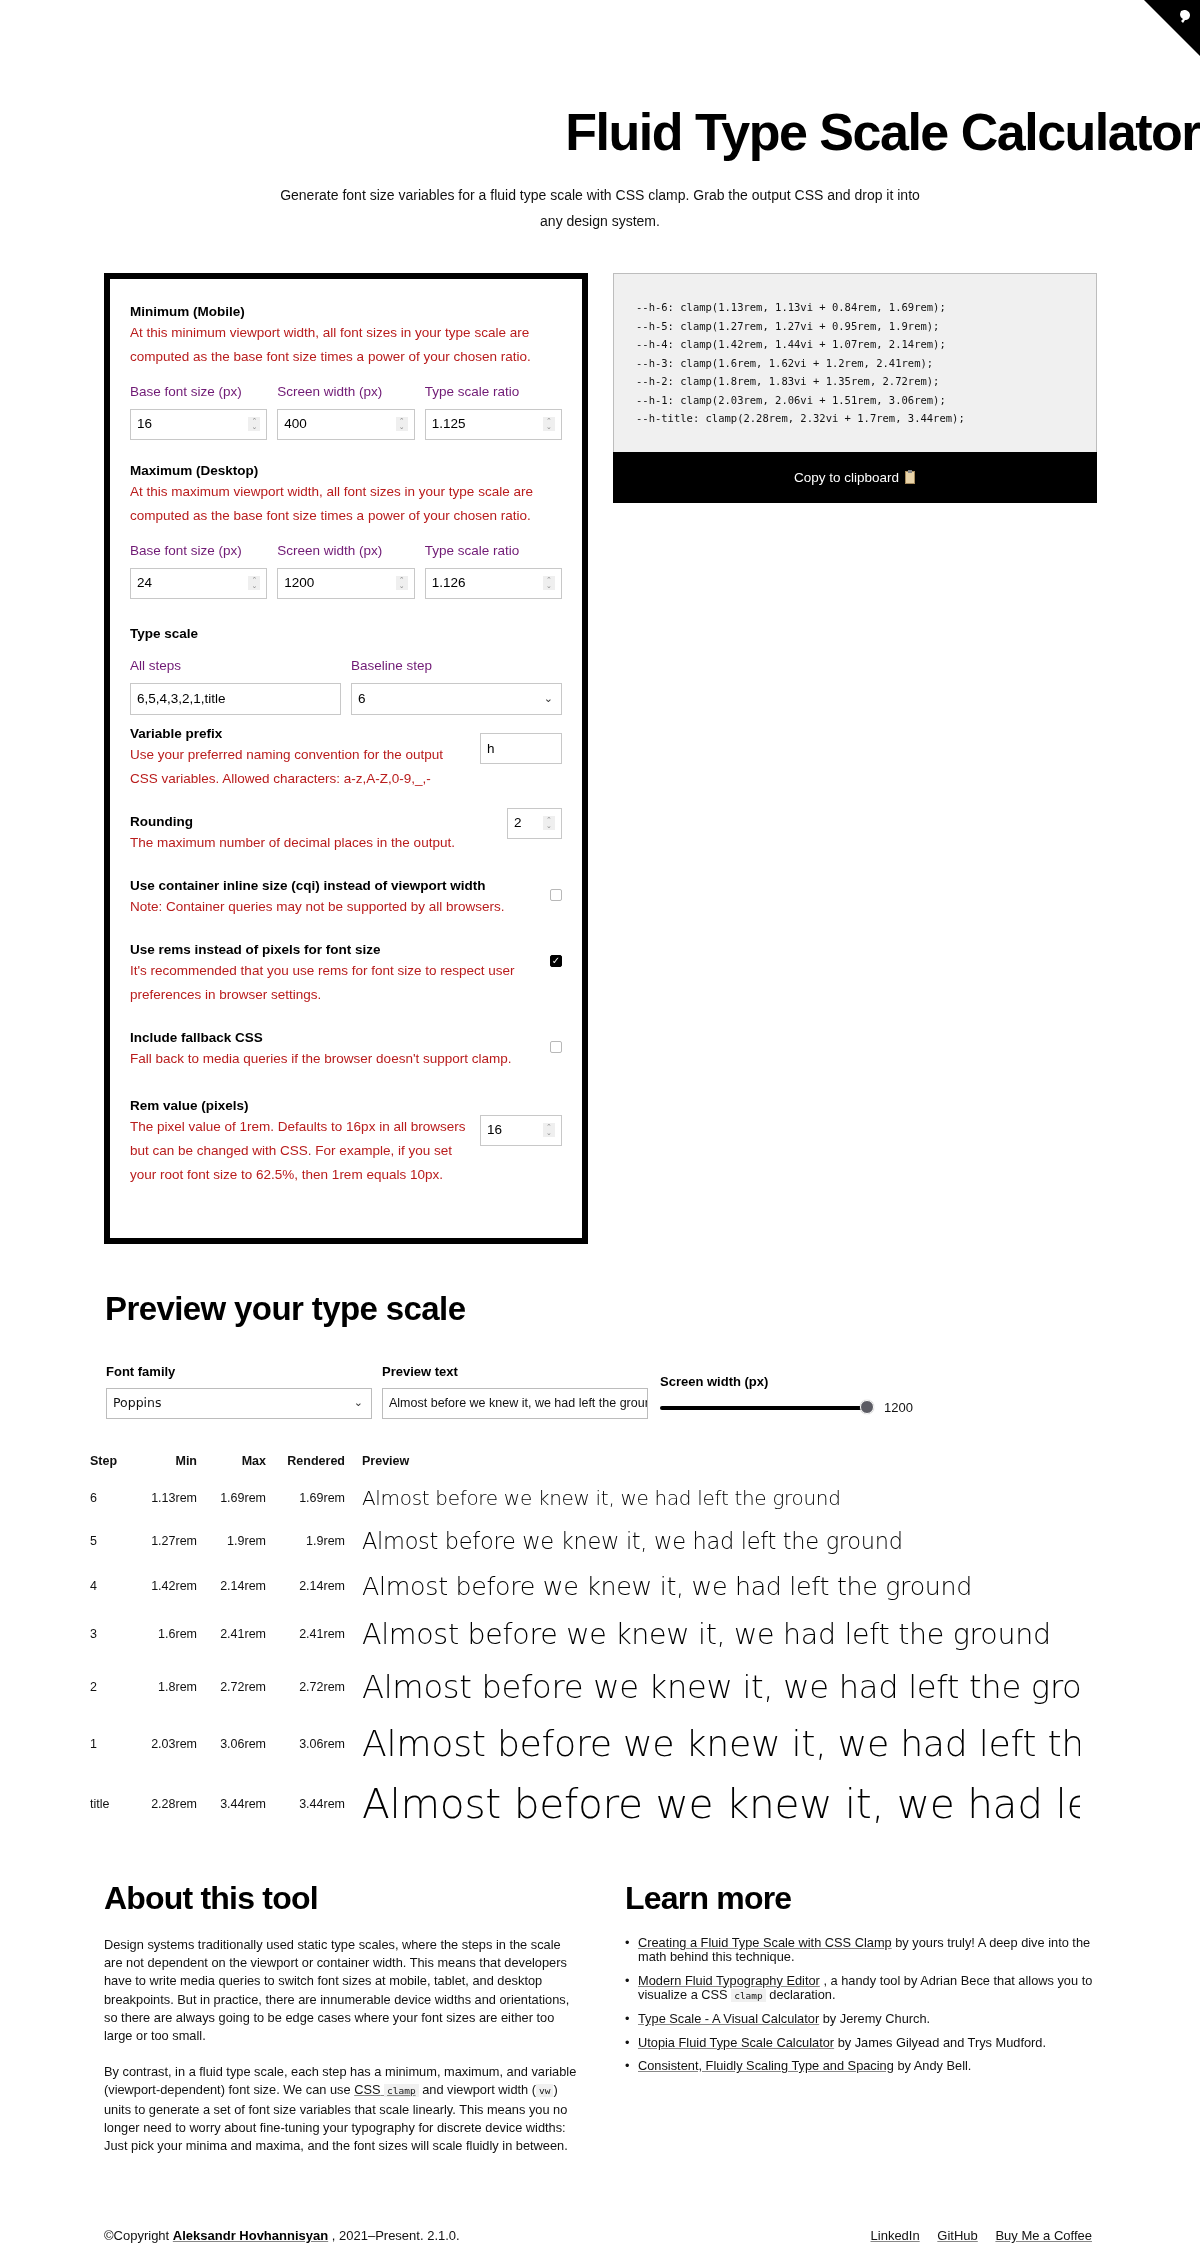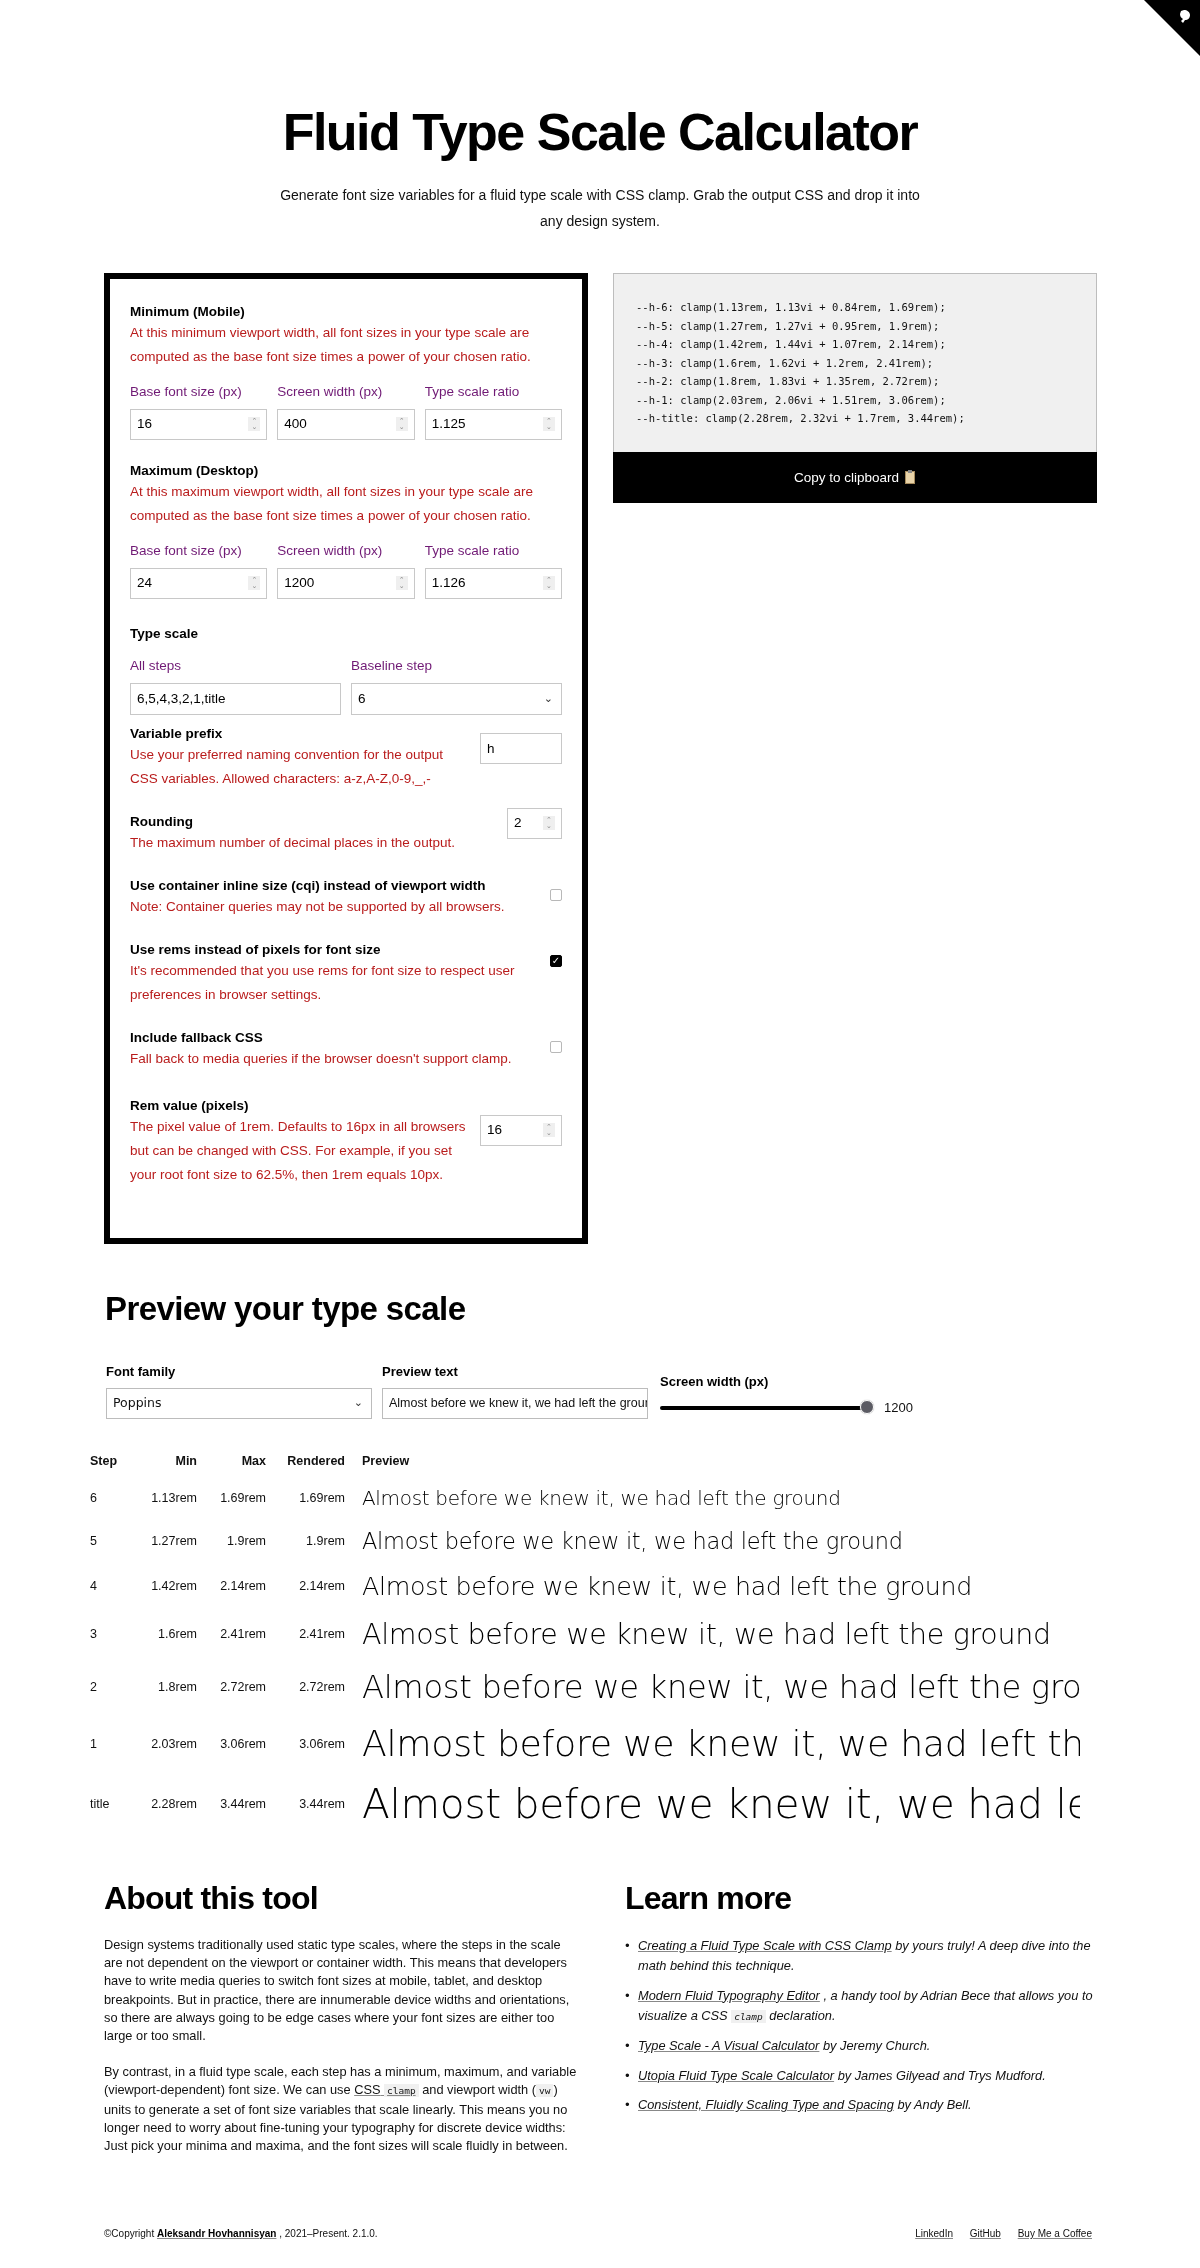--- a/index.html
+++ b/index.html
@@ -3,21 +3,21 @@
 <meta charset="utf-8">
 <style>
   * { box-sizing: border-box; margin: 0; padding: 0; }
   html, body { background: #ffffff; }
   body {
     width: 1200px; height: 2268px; position: relative; overflow: hidden;
     font-family: "Liberation Sans", "DejaVu Sans", sans-serif; color: #111;
   }
   .gh-corner { position: absolute; top: 0; right: 0; width: 56px; height: 56px; }
   .page-header { position: absolute; top: 96px; left: 0; width: 1200px; text-align: center; }
-  .page-title { font-size: 52px; font-weight: 900; letter-spacing: -1.5px; line-height: 72px; color: #000; }
+  .page-title { font-size: 52px; font-weight: 900; letter-spacing: -1.5px; line-height: 72px; color: #000; text-align: right; }
   .page-subtitle { margin: 14px auto 0; width: 640px; font-size: 14px; line-height: 26px; color: #111; }
 
   
   .form-box {
     position: absolute; left: 104px; top: 273px; width: 484px; height: 971px;
     border: 6px solid #000; background: #fff; padding: 24px 20px 0 20px;
   }
   .fs-title { font-size: 13.5px; font-weight: 700; color: #000; line-height: 18px; }
   .fs-desc { font-size: 13.5px; line-height: 24px; color: #b91c1c; }
   .row3 { display: flex; gap: 10px; margin-top: 14px; }
@@ -104,24 +104,24 @@
   .about { position: absolute; left: 104px; top: 1878px; width: 478px; }
   .learn { position: absolute; left: 625px; top: 1878px; width: 475px; }
   .sec-h { font-size: 32px; font-weight: 900; letter-spacing: -0.8px; color: #000; line-height: 40px; }
   .about p { font-size: 12.8px; line-height: 18.2px; color: #111; margin-top: 18px; }
   .about p + p { margin-top: 18px; }
   code.inl {
     font-family: "DejaVu Sans Mono", monospace; font-size: 9.5px; background: #f0f0f0; padding: 1px 3px;
   }
   a.lnk { color: #111; text-decoration: underline; text-decoration-color: #888; }
   .learn ul { list-style: none; margin-top: 18px; }
-  .learn li { position: relative; padding-left: 13px; font-size: 12.8px; line-height: 20px; margin-bottom: 9.5px; font-style: italic; }
+  .learn li { position: relative; padding-left: 13px; font-size: 12.8px; line-height: 14px; margin-bottom: 9.5px; }
   .learn li::before { content: "•"; position: absolute; left: 0; top: 0; }
 
-  .footer { position: absolute; left: 104px; top: 2228px; width: 988px; font-size: 10px; color: #111; }
+  .footer { position: absolute; left: 104px; top: 2228px; width: 988px; font-size: 13px; color: #111; }
   .footer .right { position: absolute; right: 0; top: 0; }
   .footer .right a { margin-left: 14px; }
   .footer b a { color: #000; }
 </style>
 </head>
 <body>
 
 <svg class="gh-corner" viewBox="0 0 56 56">
   <polygon points="0,0 56,0 56,56" fill="#000"></polygon>
   <path d="M40 10 c3 0 6 2 6 5 c0 3 -2 5 -5 5 l-2 3 l-2 -2 l2 -2 c-2 -1 -3 -3 -3 -5 l1 -3 z" fill="#fff"></path>

